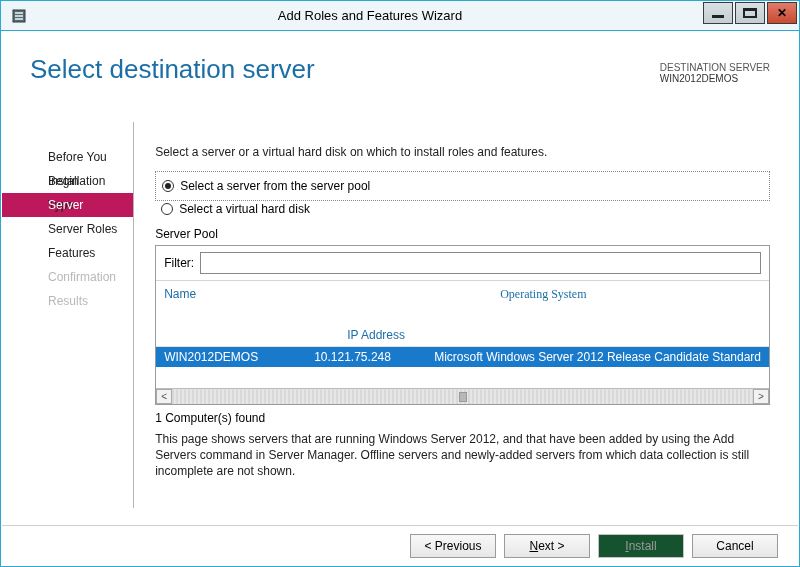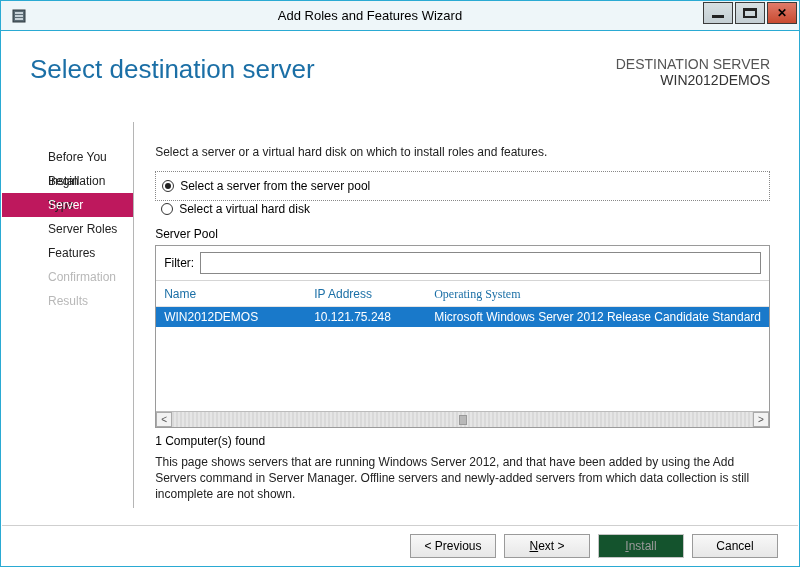--- a/index.html
+++ b/index.html
@@ -80,23 +80,23 @@
     height: 85px;
     padding: 22px 0 0 28px;
   }
   .page-title {
     font-size: 26px;
     font-weight: 300;
     color: #1b6fa6;
   }
   .dest-block {
     position: absolute;
-    top: 24px; right: 28px;
-    text-align: right;
-    font-size: 14px;
+    top: 30px; right: 28px;
+    text-align: left;
+    font-size: 10px;
     color: #555;
   }
   .dest-block .dl1 { letter-spacing: 0; }
   .dest-block .dl2 { color: #333; }
   .columns {
     position: absolute;
     top: 85px; left: 0; right: 0; bottom: 0;
     display: flex;
   }
   .sidebar {
@@ -153,42 +153,43 @@
   }
   .radio-circle.checked::after {
     content:""; width:6px; height:6px; border-radius:50%; background:#222;
   }
   .pool-label {
     font-size: 12px;
     margin: 4px 0 4px 0;
   }
   .pool-box {
     border: 1px solid #9a9a9a;
-    height: 183px;
+    height: 160px;
     display:flex; flex-direction:column;
     position: relative;
   }
   .filter-row {
     display:flex; align-items:center; gap:6px;
     padding: 6px 8px;
     border-bottom: 1px solid #d5d5d5;
   }
   .filter-input {
     flex:1; height:22px;
     border:1px solid #888;
     background:#fff;
   }
   .col-headers {
     display:flex; padding: 6px 8px 4px 8px;
     color: #1b6fa6;
     font-size: 12px;
     border-bottom: 1px solid #e3e3e3;
+    gap: 33px;
   }
   .col-headers .c1{width:150px;}
-  .col-headers .c2{width:120px;}
+  .col-headers .c2{width:120px;margin-top:41px;}
   .col-headers .c3{flex:1;font-family:Liberation Serif, serif;}
   .server-list {
     flex:1; overflow:hidden; position:relative;
   }
   .server-row {
     display:flex; height:20px; line-height:20px;
     background:#1979ca; color:#fff;
     font-size:12px; padding:0 8px;
     white-space:nowrap;
   }

